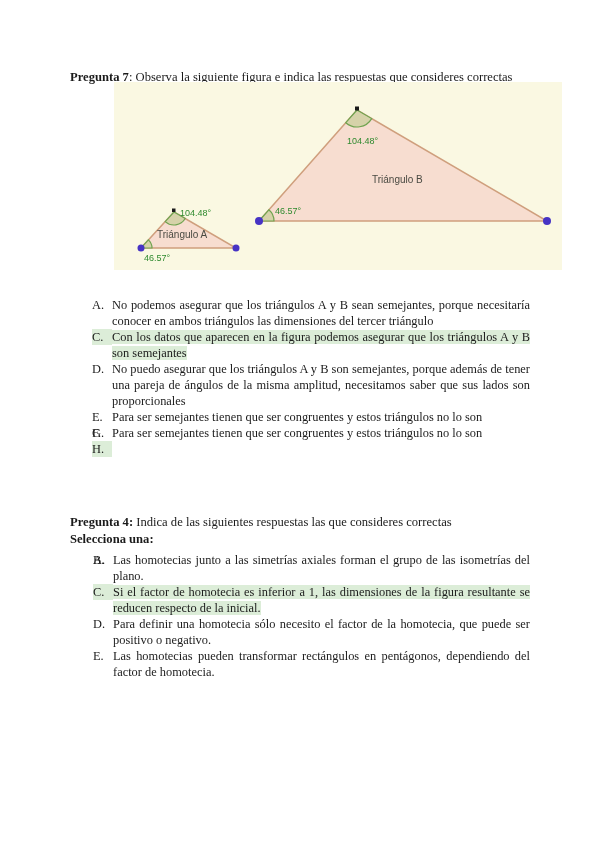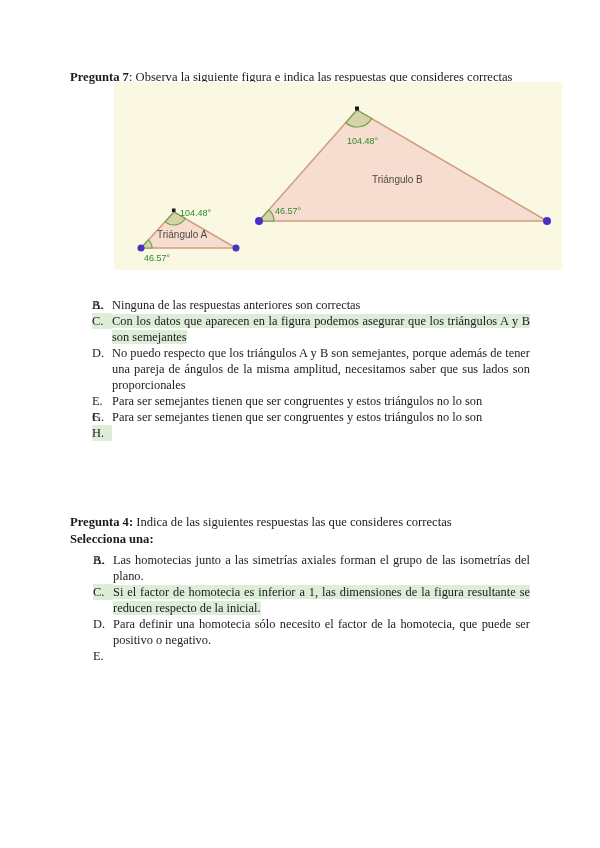--- a/index.html
+++ b/index.html
@@ -53,35 +53,35 @@
     <text x="233" y="62" class="angle-label" fill="#2f8a2f">104.48°</text>
     <text x="258" y="101" class="tri-label">Triángulo B</text>
     <text x="161" y="132" class="angle-label" fill="#2f8a2f">46.57°</text>
     <text x="66" y="134" class="angle-label" fill="#2f8a2f">104.48°</text>
     <text x="43" y="156" class="tri-label">Triángulo A</text>
     <text x="30" y="179" class="angle-label" fill="#2f8a2f">46.57°</text>
   </svg>
 </div>
 
 <div class="abs opts" style="left:92px; top:297px; width:438px;">
-    <div class="opt"><span class="letter">A.</span></div>
-    <div class="opt"><span class="letter">B.</span><span class="otext">Ninguna de las respuestas anteriores son correctas</span></div>
+    <div class="opt"><span class="letter">A.</span><span class="otext">No podemos asegurar que los triángulos A y B sean semejantes, porque necesitaría conocer en ambos triángulos las dimensiones del tercer triángulo</span></div>
+    <div class="opt"><span class="letter">B.</span></div>
     <div class="opt hl"><span class="letter">C.</span><span class="otext">Con los datos que aparecen en la figura podemos asegurar que los triángulos A y B son semejantes</span></div>
-    <div class="opt"><span class="letter">D.</span><span class="otext">No puedo respecto que los triángulos A y B son semejantes, porque además de tener una pareja de ángulos de la misma amplitud, necesitamos saber que sus lados son proporcionales</span></div>
+    <div class="opt"><span class="letter">D.</span><span class="otext">No puedo asegurar que los triángulos A y B son semejantes, porque además de tener una pareja de ángulos de la misma amplitud, necesitamos saber que sus lados son proporcionales</span></div>
     <div class="opt"><span class="letter">E.</span><span class="otext">Para ser semejantes tienen que ser congruentes y estos triángulos no lo son</span></div>
     <div class="opt"><span class="letter">F.</span></div>
     <div class="opt"><span class="letter">G.</span><span class="otext">Para ser semejantes tienen que ser congruentes y estos triángulos no lo son</span></div>
     <div class="opt hl"><span class="letter">H.</span></div>
   </div>
 
 <div class="abs qtitle" style="left:70px; top:514px; width:470px;">
   <span class="bold">Pregunta 4:</span><span> Indica de las siguientes respuestas las que consideres correctas</span>
 </div>
 
 <div class="abs select-label" style="left:70px; top:531px;font-weight:bold;">Selecciona una:</div>
 
 <div class="abs opts" style="left:93px; top:552px; width:437px;">
     <div class="opt"><span class="letter">A.</span></div>
     <div class="opt"><span class="letter">B.</span><span class="otext">Las homotecias junto a las simetrías axiales forman el grupo de las isometrías del plano.</span></div>
     <div class="opt hl"><span class="letter">C.</span><span class="otext">Si el factor de homotecia es inferior a 1, las dimensiones de la figura resultante se reducen respecto de la inicial.</span></div>
     <div class="opt"><span class="letter">D.</span><span class="otext">Para definir una homotecia sólo necesito el factor de la homotecia, que puede ser positivo o negativo.</span></div>
-    <div class="opt"><span class="letter">E.</span></div>
+    <div class="opt"><span class="letter">E.</span><span class="otext">Las homotecias pueden transformar rectángulos en pentágonos, dependiendo del factor de homotecia.</span></div>
   </div>
 
 </body></html>

